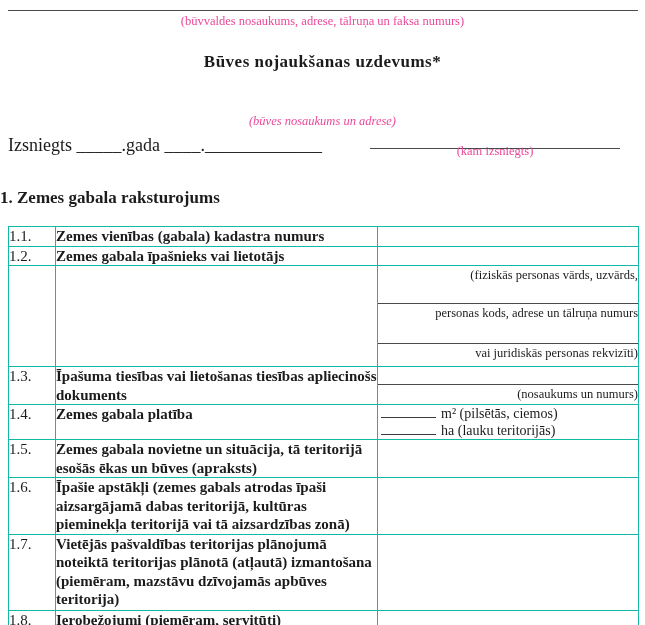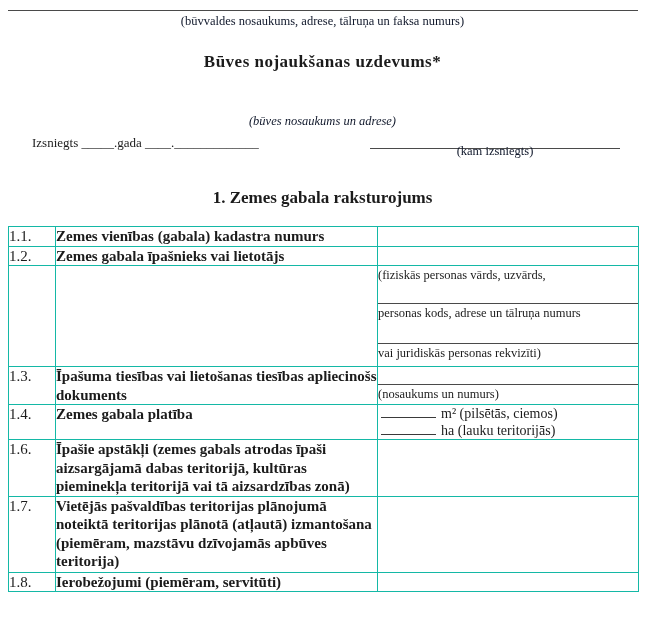--- a/index.html
+++ b/index.html
@@ -19,39 +19,39 @@
   .rule {
     position: absolute;
     border-top: 1px solid #4a4a4a;
     height: 0;
   }
   .caption {
     position: absolute;
     font-size: 12.5px;
     line-height: 14px;
     text-align: center;
-    color: #0f172a;
+    color: #ec4899;
     white-space: nowrap;
   }
   .center-full { left: 0; width: 645px; }
   .doc-title {
     position: absolute;
     top: 52px;
     left: 0;
     width: 645px;
     text-align: center;
     font-weight: bold;
     font-size: 17px;
     letter-spacing: 0.5px;
   }
   .issued-line {
     position: absolute;
     top: 135px;
-    left: 32px;
-    font-size: 13px;
+    left: 8px;
+    font-size: 18px;
     white-space: nowrap;
   }
   .issued-to-line {
     position: absolute;
     top: 148px;
     left: 370px;
     width: 250px;
     border-top: 0;
     border-bottom: 1px solid #4a4a4a;
     height: 0;
@@ -60,21 +60,21 @@
     position: absolute;
     top: 144px;
     left: 370px;
     width: 250px;
   }
   .section-title {
     position: absolute;
     top: 188px;
     left: 0;
     width: 645px;
-    text-align: center;
+    text-align: left;
     font-weight: bold;
     font-size: 17px;
   }
   table.form {
     position: absolute;
     left: 8px;
     top: 226px;
     width: 630px;
     border-collapse: collapse;
     table-layout: fixed;
@@ -92,21 +92,21 @@
   .h19 { height: 18px; }
   .h94 { height: 93px; }
   .h37 { height: 36px; }
   .h33 { height: 32px; }
   .h38 { height: 37px; }
   .h56 { height: 55px; }
   .h76 { height: 75px; }
   .sub-caption {
     font-size: 12.5px;
     line-height: 14px;
-    text-align: left;
+    text-align: right;
     padding-top: 2px;
     white-space: nowrap;
     overflow: hidden;
   }
   .owner-block-1 { height: 35px; border-bottom: 1px solid #4a4a4a; }
   .owner-block-2 { height: 37px; border-bottom: 1px solid #4a4a4a; }
   .owner-block-3 { height: 20px; }
   .doc-blank { height: 17px; border-bottom: 1px solid #4a4a4a; }
   .area-line {
     font-size: 14px;
@@ -182,20 +182,25 @@
 
     <tr>
       <td class="num h33">1.4.</td>
       <td class="label">Zemes gabala platība</td>
       <td class="value">
         <div class="area-line"><span class="blank"></span><span>m² (pilsētās, ciemos)</span></div>
         <div class="area-line"><span class="blank"></span><span>ha (lauku teritorijās)</span></div>
       </td>
     </tr>
 
+    <tr>
+      <td class="num h38">1.5.</td>
+      <td class="label">Zemes gabala novietne un situācija, tā teritorijā esošās ēkas un būves (apraksts)</td>
+      <td class="value"></td>
+    </tr>
 
     <tr>
       <td class="num h56">1.6.</td>
       <td class="label">Īpašie apstākļi (zemes gabals atrodas īpaši aizsargājamā dabas teritorijā, kultūras pieminekļa teritorijā vai tā aizsardzības zonā)</td>
       <td class="value"></td>
     </tr>
 
     <tr>
       <td class="num h76">1.7.</td>
       <td class="label">Vietējās pašvaldības teritorijas plānojumā noteiktā teritorijas plānotā (atļautā) izmantošana (piemēram, mazstāvu dzīvojamās apbūves teritorija)</td>

